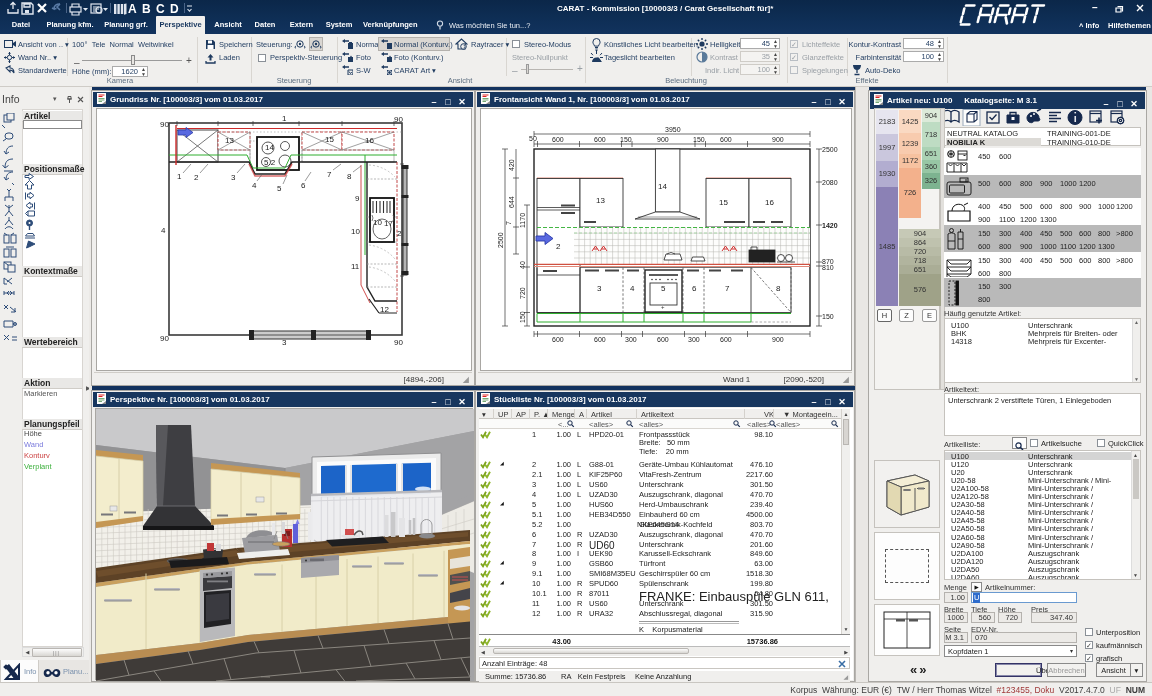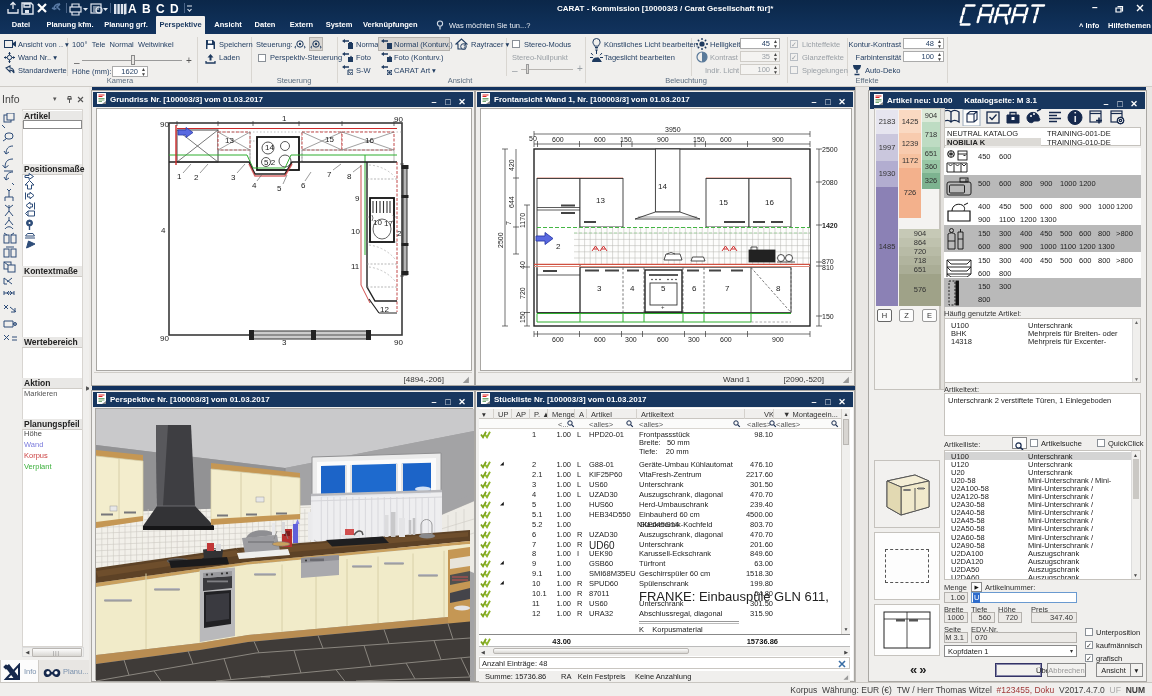--- a/index.html
+++ b/index.html
@@ -363,21 +363,21 @@
       <path d="M2.5 76 l2 -7 l6.5 3 l-5 2.5 z" fill="#2e4d79"></path>
     </svg>
     <div class="sbhead" style="top:266px;">Kontextmaße</div>
     <div class="sbhead" style="top:337px;">Wertebereich</div>
     <div class="sbhead" style="top:378px;">Aktion</div>
     <div class="abs" style="left:24px;top:389px;font-size:7.5px;color:#555;">Markieren</div>
     <div class="abs" style="left:86px;top:384px;font-size:6px;color:#555;">▶</div>
     <div class="sbhead" style="top:419px;">Planungspfeil</div>
     <div class="abs" style="left:24px;top:429px;font-size:7.5px;color:#444;">Höhe</div>
     <div class="abs" style="left:24px;top:440px;font-size:7.5px;color:#7b7bdc;">Wand</div>
-    <div class="abs" style="left:24px;top:451px;font-size:7.5px;color:#cc4444;">Korpus</div>
+    <div class="abs" style="left:24px;top:451px;font-size:7.5px;color:#cc4444;">Konturv</div>
     <div class="abs" style="left:24px;top:462px;font-size:7.5px;color:#3db03d;">Verplant</div>
     <div class="abs" style="left:22px;top:647px;width:62px;height:10px;background:#f0efed;border:1px solid #ddd;">
       <div class="abs" style="left:1px;top:1px;width:7px;height:7px;font-size:5px;color:#444;text-align:center;line-height:7px;">◀</div>
       <div class="abs" style="left:9px;top:0px;width:50px;height:9px;background:linear-gradient(180deg,#fdfdfd,#d8d6d2);border:1px solid #b9b6b2;border-radius:1px;"></div>
       <div class="abs" style="left:30px;top:2px;font-size:5px;color:#777;letter-spacing:1px;">|||</div>
     </div>
     <div class="abs" style="left:0px;top:660px;width:90px;height:24px;background:#e8e6e3;"></div>
     <div class="abs" style="left:0px;top:660px;width:39px;height:23px;background:#fcfcfc;border:1px solid #cfccc7;border-top:0;"></div>
     <svg class="abs" style="left:3px;top:663px" width="19" height="18" viewBox="0 0 19 18">
       <path d="M3 16 L16 2 L16 16 z" fill="none" stroke="#16294d" stroke-width="2"></path>

